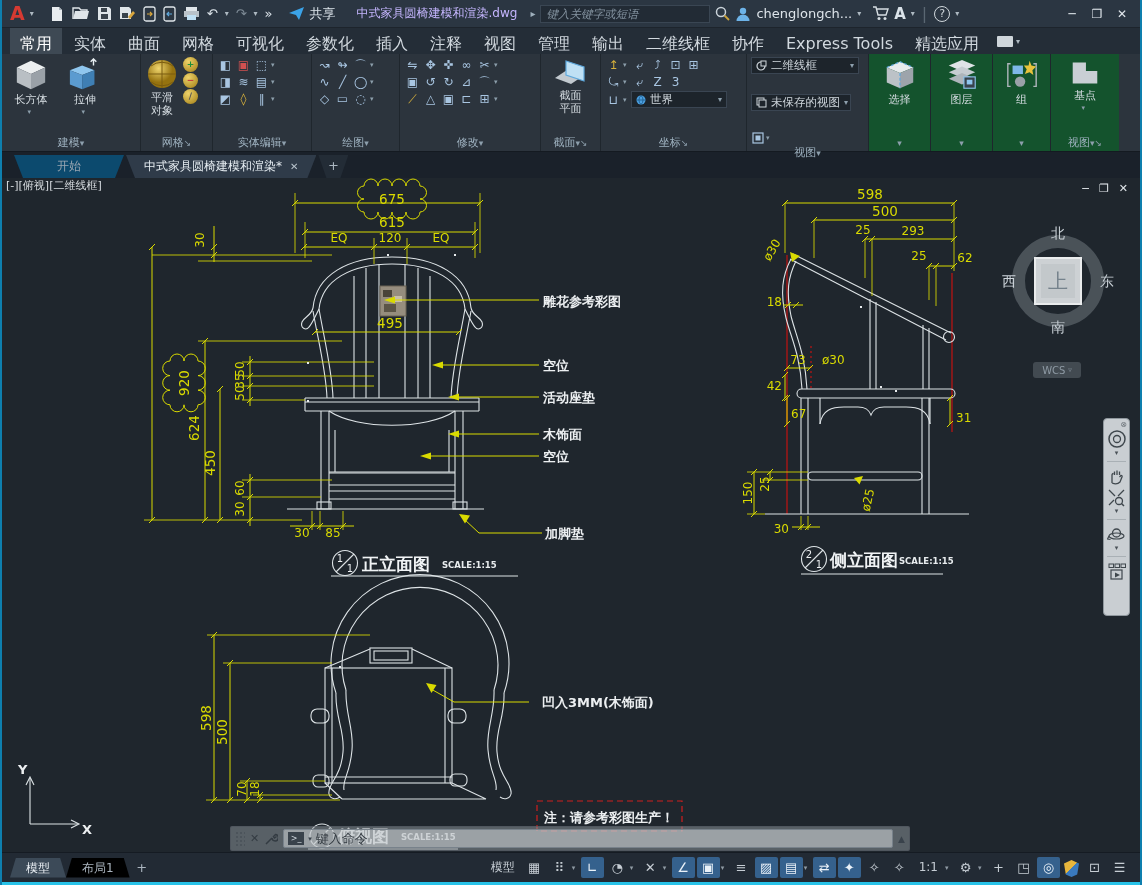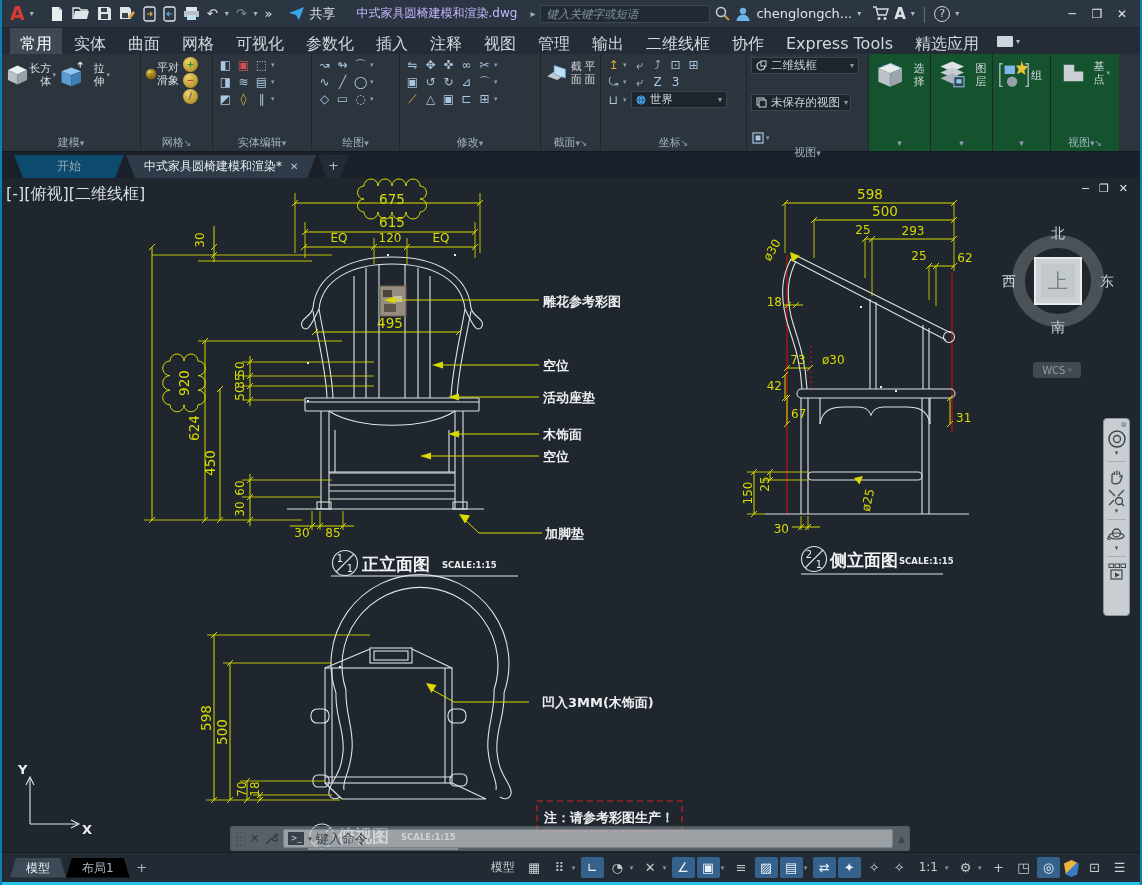--- a/index.html
+++ b/index.html
@@ -26,41 +26,41 @@
   .rtab.active{background:#3e4954;color:#fff}
   .rtab-min{display:flex;align-items:center;gap:3px;margin-left:6px}
   .rtab-min b{width:16px;height:11px;background:#cfd6db;border-radius:1px}
   
   .ribbon{height:98px;background:#2c343d;display:flex;border-bottom:1px solid #141a21}
   .panel{display:flex;flex-direction:column;border-right:1px solid #1f262d;padding:3px 4px 0}
   .panel.light{background:#14532d}
   .pbody{flex:1;display:flex;gap:4px;align-items:flex-start}
   .plabel{height:17px;font-size:11px;color:#9fb2c0;display:flex;align-items:center;justify-content:center;}
   .plabel .lch{font-size:9px;color:#8d9fac}
-  .bigbtn{width:50px;display:flex;flex-direction:row;align-items:center;color:#d6dde2;font-size:11px;line-height:13px;text-align:right}
+  .bigbtn{width:50px;display:flex;flex-direction:column;align-items:center;color:#d6dde2;font-size:11px;line-height:13px;text-align:left}
   .bigbtn svg{margin:1px 0}
   .mini{width:17px;height:16px;font-size:12px;line-height:16px;text-align:center;color:#a9c6e2}
   .mini.red{color:#d05050}
   .mini.gold{color:#d8b23c}
   .mrow{display:flex;align-items:center;gap:1px}
   .mcaret{font-size:7px;color:#8d9fac;width:7px}
   .mcol{display:flex;flex-direction:column;gap:1px}
   .sphere{width:15px;height:15px;border-radius:50%;background:radial-gradient(circle at 35% 30%,#eed26a,#a07c14);font-size:9px;line-height:15px;text-align:center;color:#1f8f3a;font-weight:bold}
   .rsel{display:flex;align-items:center;gap:4px;background:#1d242b;border:1px solid #3a4552;color:#cfd6dc;font-size:11.5px;height:17px;padding:0 4px;width:96px;white-space:nowrap;overflow:hidden}
   .rsel .ic{flex:0 0 auto}
   .rsel .sc{margin-left:auto;font-size:8px;color:#8d9fac}
   
   .ftabs{height:26px;background:#1a212a;display:flex;align-items:flex-end;padding-left:12px;gap:2px}
   .ftab{height:23px;padding:4px 18px;font-size:12px;color:#9aa7b2;background:#0c4a6e;clip-path:polygon(0 0,100% 0,calc(100% - 9px) 100%,9px 100%);display:flex;align-items:center;gap:8px}
   .ftab.active{background:#2f3b49;color:#e6edf2}
   .ftab .x{color:#b9c4cd;font-size:10px}
   .ftab-plus{height:23px;width:30px;color:#aab6c0;background:#232c36;clip-path:polygon(0 0,100% 0,calc(100% - 8px) 100%,8px 100%);text-align:center;line-height:22px;font-size:13px}
   
   .canvas{position:relative;height:674px;background:#1f262d;overflow:hidden}
-  .vplabel{position:absolute;left:4px;top:6px;color:#d8dde1;font-size:16px;z-index:3}
+  .vplabel{position:absolute;left:4px;top:0;color:#d8dde1;font-size:11px;z-index:3}
   .vpctrl{position:absolute;right:12px;top:4px;color:#e2e7eb;font-size:11px;display:flex;gap:10px;z-index:3}
   .viewcube{position:absolute;left:999px;top:46px;width:114px;height:114px;z-index:2}
   .vc-ring{position:absolute;left:11px;top:11px;width:92px;height:92px;border:13px solid rgba(105,113,120,.58);border-radius:50%}
   .vc-sq{position:absolute;left:33px;top:33px;width:48px;height:48px;background:#cdd1d4;border:2px solid #e9ebec;display:flex;align-items:center;justify-content:center}
   .vc-sq .inner{width:34px;height:34px;background:#c3c8cb;color:#75828c;font-size:20px;display:flex;align-items:center;justify-content:center}
   .vc-n,.vc-s,.vc-w,.vc-e{position:absolute;color:#ccd3d9;font-size:14px}
   .vc-n{left:50px;top:1px}.vc-s{left:50px;bottom:1px}.vc-w{left:1px;top:49px}.vc-e{right:1px;top:49px}
   .wcs{position:absolute;left:1031px;top:184px;width:48px;height:16px;background:rgba(150,158,165,.30);border-radius:3px;color:#8e9aa4;font-size:10px;display:flex;align-items:center;justify-content:center;gap:3px;z-index:2}
   .navbar{position:absolute;left:1101px;top:240px;width:27px;height:198px;background:#c9ced2;border:1px solid #8f979d;border-radius:4px;display:flex;flex-direction:column;align-items:center;padding-top:10px;gap:2px;z-index:2}
   .navbar .nx{position:absolute;top:1px;right:2px;color:#6a7177;font-size:8px}

